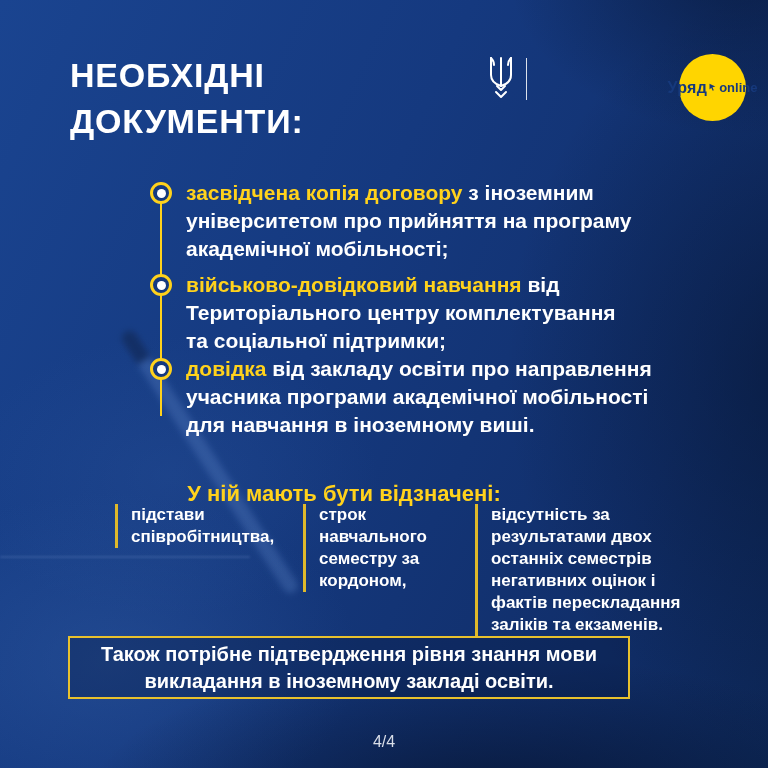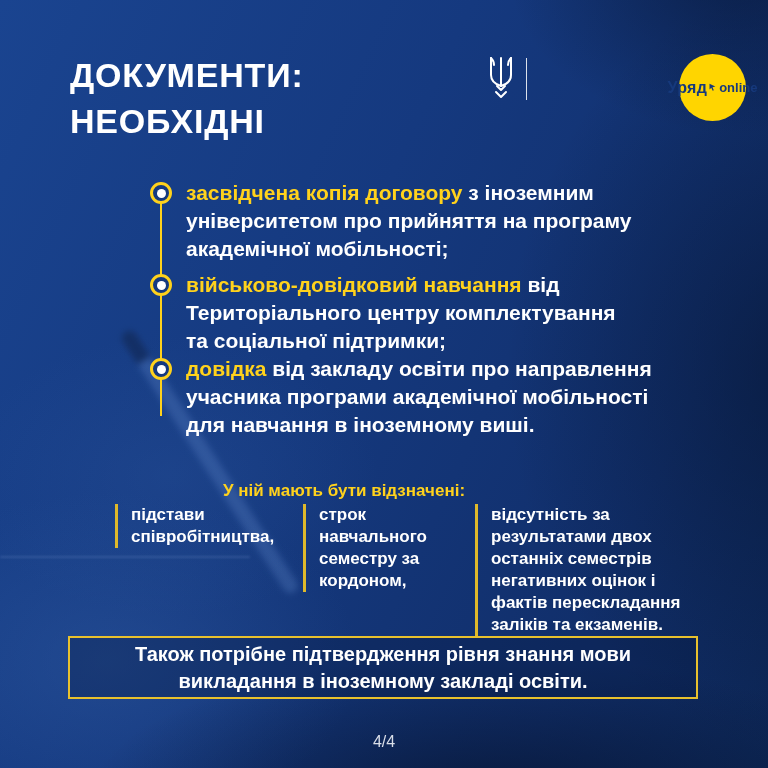--- a/index.html
+++ b/index.html
@@ -56,50 +56,50 @@
   .checklist li .rest{white-space:pre-line;}
   .li-1{margin-bottom:19px;}
   .li-2{margin-bottom:8px;}
   .li-3{margin-bottom:0;}
   .bullet{position:absolute;left:0;top:3px;width:22px;height:22px;box-sizing:border-box;
     border:3px solid var(--accent-yellow);border-radius:50%;background:#15397f;}
   .bullet::after{content:"";position:absolute;inset:0;margin:auto;width:9px;height:9px;
     border-radius:50%;background:#fff;}
   
   .details-heading{position:absolute;left:0;top:481px;width:688px;text-align:center;
-    color:var(--accent-yellow);font-size:17px;font-weight:bold;}
+    color:var(--accent-yellow);font-size:22px;font-weight:bold;}
   .col{position:absolute;top:504px;border-left:3px solid var(--bar-yellow);padding-left:13px;
     color:var(--text-white);font-size:17px;font-weight:bold;line-height:22px;white-space:pre-line;}
   .col-1{left:115px;}
   .col-2{left:303px;}
   .col-3{left:475px;}
   
-  .note{position:absolute;left:68px;top:636px;width:630px;height:63px;box-sizing:border-box;
+  .note{position:absolute;left:68px;top:636px;width:562px;height:63px;box-sizing:border-box;
     border:2px solid var(--note-border);background:rgba(8,24,60,.30);
     display:flex;align-items:center;justify-content:center;text-align:center;
     color:var(--text-white);font-size:20px;font-weight:bold;line-height:27px;white-space:pre-line;}
   
   .pagenum{position:absolute;left:0;top:733px;width:768px;text-align:center;
     color:#d9dee8;font-size:16px;}
 </style>
 </head>
 <body>
 
 <div class="canvas">
 
   <div class="bg bg-hand"></div>
   <div class="bg bg-right-dark"></div>
   <div class="bg bg-topright-dark"></div>
   <div class="bg bg-bottom-dark"></div>
   <div class="pen-shape"></div>
   <div class="desk-line"></div>
 
   <div class="title">
+      <div>НЕОБХІДНІ</div>
       <div>ДОКУМЕНТИ:</div>
-      <div>НЕОБХІДНІ</div>
     </div>
 
   <div class="gov">
     <span>
       <svg viewBox="0 0 30 44" width="30" height="44" aria-hidden="true">
         <g fill="none" stroke="#ffffff" stroke-width="2" stroke-linecap="round" stroke-linejoin="round">
           <path d="M5 3 v17 q0 8 10 11 q10 -3 10 -11 V3"></path>
           <path d="M5 3 q3 3 3 7 M25 3 q-3 3 -3 7"></path>
           <path d="M15 3 v28"></path>
           <path d="M11 31 l4 4 4 -4"></path>

